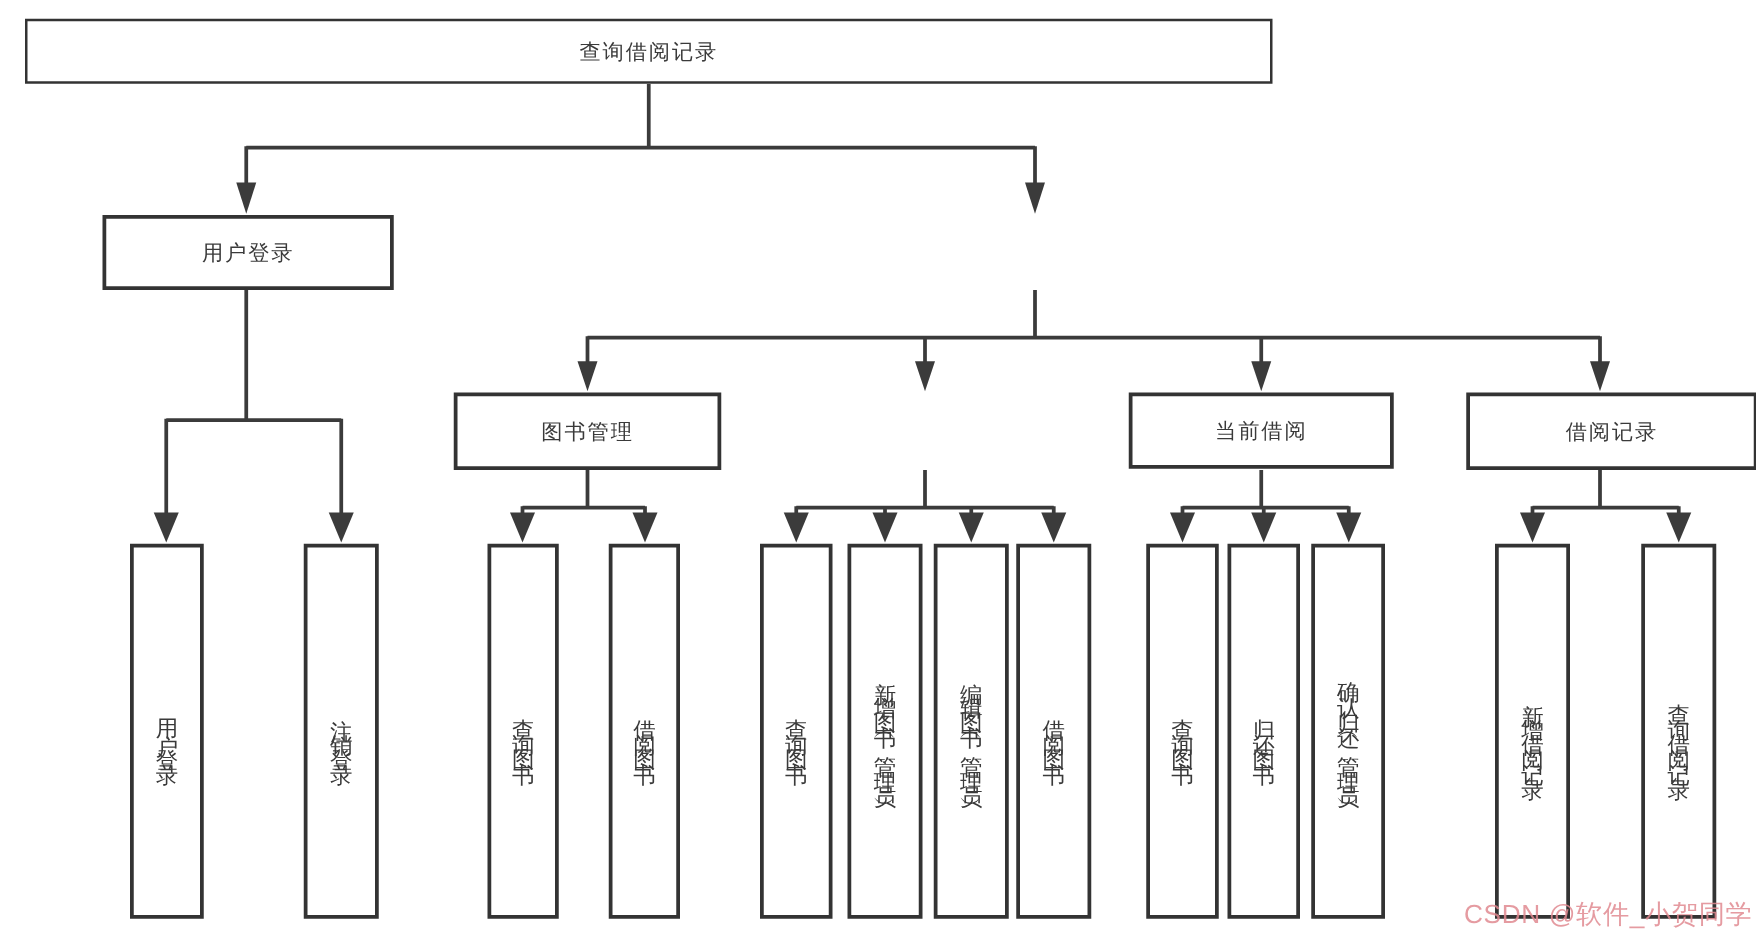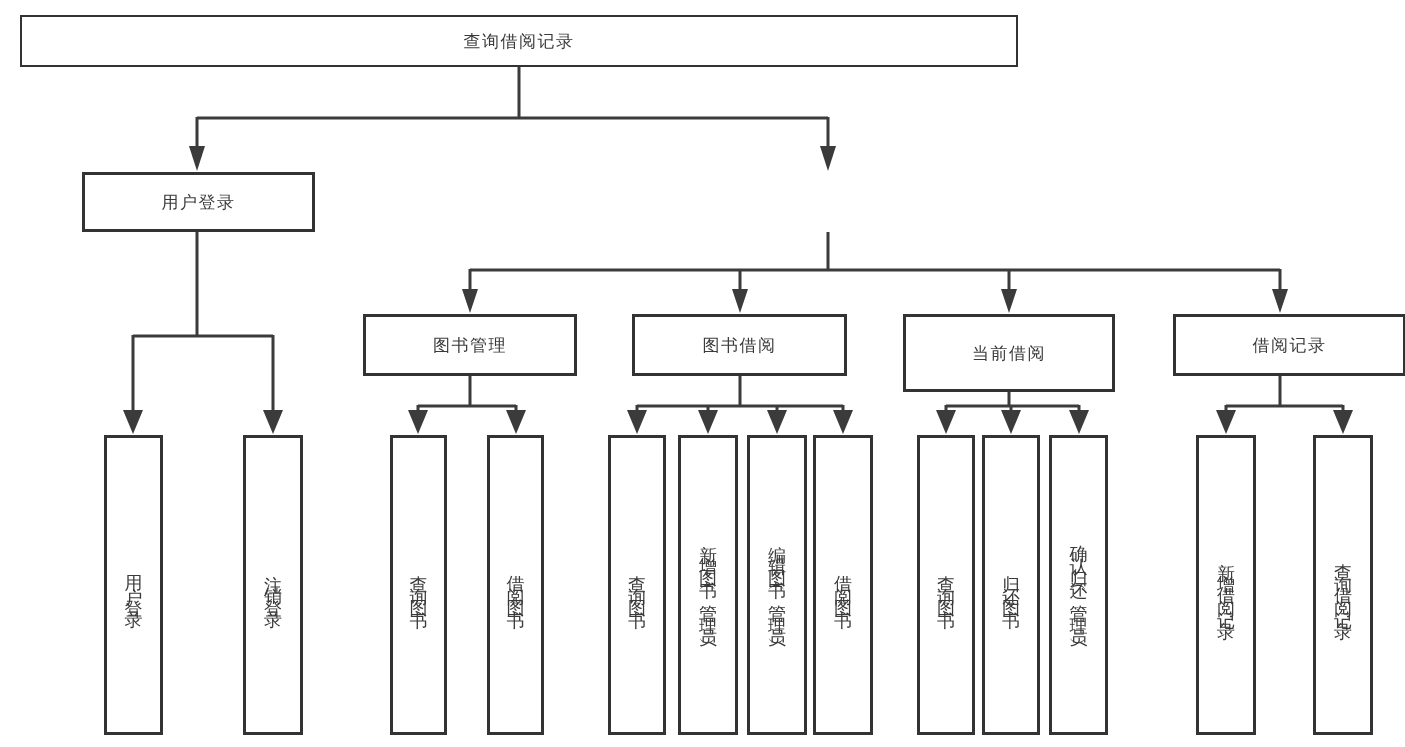--- a/index.html
+++ b/index.html
@@ -92,36 +92,36 @@
       <polygon points="1216,410 1236,410 1226,434"></polygon>
       <polygon points="1333,410 1353,410 1343,434"></polygon>
     </g>
   </svg>
 
   <div class="node root" style="left:20px; top:15px; width:998px; height:52px;">查询借阅记录</div>
 
   <div class="node" style="left:82px; top:172px; width:233px; height:60px;">用户登录</div>
 
   <div class="node" style="left:363px; top:314px; width:214px; height:62px;">图书管理</div>
-  <div class="node" style="left:632px; top:314px; width:215px; height:62px;">图书借阅</div>
-  <div class="node" style="left:903px; top:314px; width:212px; height:78px;">当前借阅</div>
+  <div class="node" style="left:903px; top:314px; width:212px; height:61px;">当前借阅</div>
   <div class="node" style="left:1173px; top:314px; width:233px; height:62px;">借阅记录</div>
 
   <div class="vnode" style="left:104px; width:59px;">用户登录</div>
   <div class="vnode" style="left:243px; width:60px;">注销登录</div>
 
   <div class="vnode" style="left:390px; width:57px;">查询图书</div>
   <div class="vnode" style="left:487px; width:57px;">借阅图书</div>
 
   <div class="vnode" style="left:608px; width:58px;">查询图书</div>
   <div class="vnode" style="left:678px; width:60px;">新增图书（管理员）</div>
   <div class="vnode" style="left:747px; width:60px;">编辑图书（管理员）</div>
   <div class="vnode" style="left:813px; width:60px;">借阅图书</div>
 
   <div class="vnode" style="left:917px; width:58px;">查询图书</div>
   <div class="vnode" style="left:982px; width:58px;">归还图书</div>
   <div class="vnode" style="left:1049px; width:59px;">确认归还（管理员）</div>
 
   <div class="vnode" style="left:1196px; width:60px;">新增借阅记录</div>
   <div class="vnode" style="left:1313px; width:60px;">查询借阅记录</div>
 
+  <div class="watermark">CSDN @软件_小贺同学</div>
 
 </div>
 
 </body></html>

